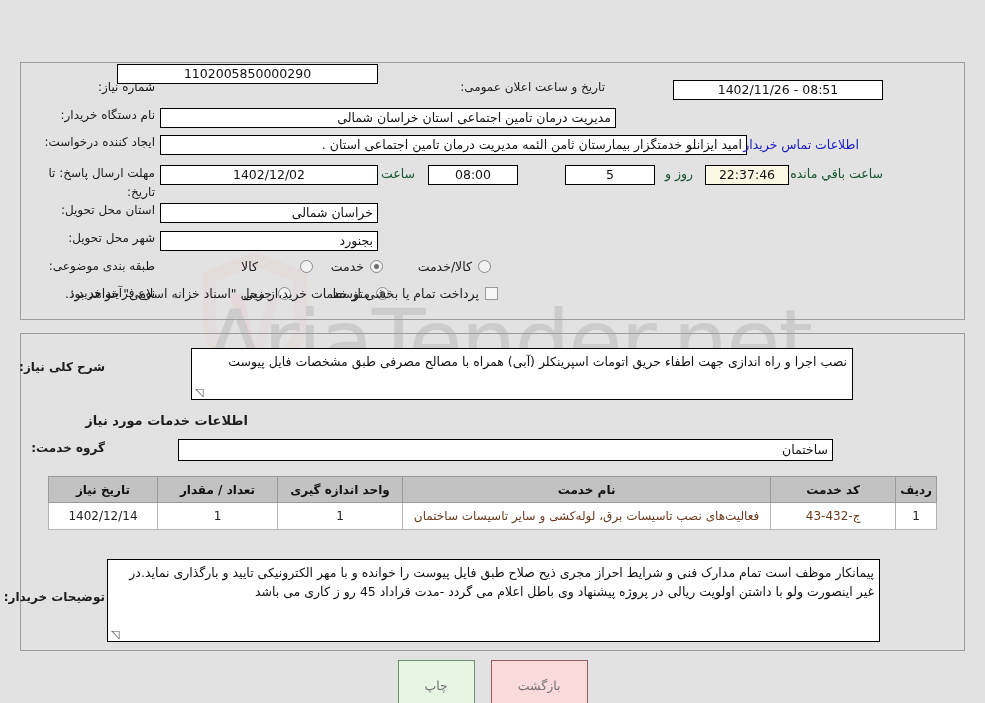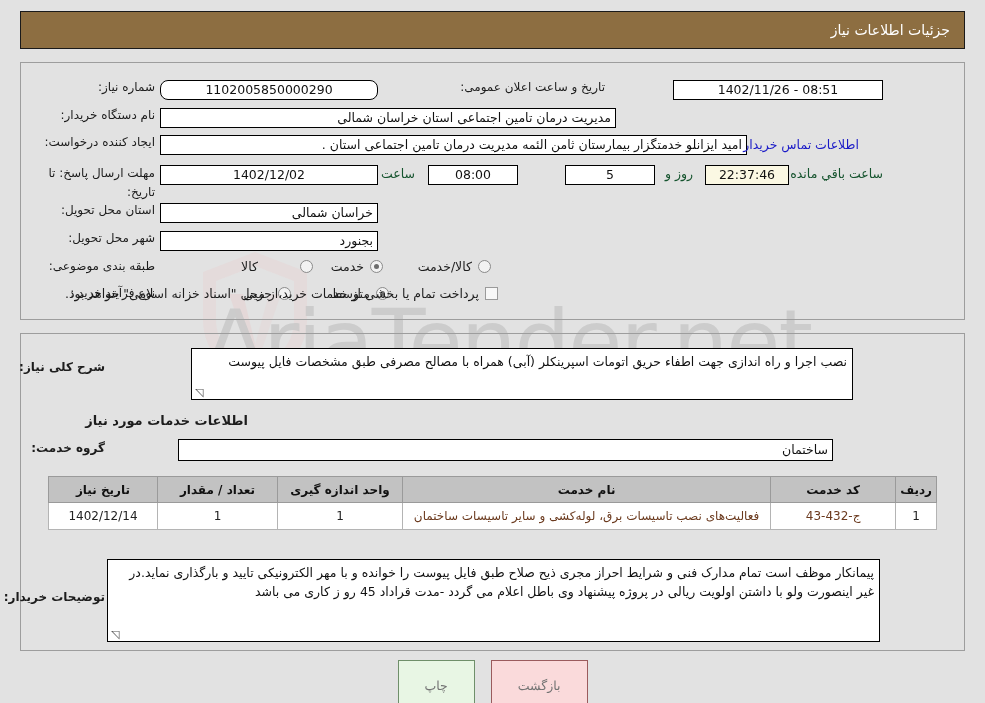--- a/index.html
+++ b/index.html
@@ -229,33 +229,30 @@
   <div class="watermark">
     <svg class="wm-shield" viewBox="0 0 120 140">
       <path d="M60 4 L112 24 L112 72 C112 104 88 126 60 136 C32 126 8 104 8 72 L8 24 Z" fill="#e8cdcd" opacity="0.75"></path>
       <path d="M60 18 L99 33 L99 72 C99 97 80 114 60 122 C40 114 21 97 21 72 L21 33 Z" fill="#e2e2e2"></path>
       <path d="M34 46 L54 104 L62 104 L48 46 Z" fill="#e8cdcd"></path>
       <path d="M74 46 L58 104 L66 104 L86 46 Z" fill="#e8cdcd" opacity="0.6"></path>
     </svg>
     <div class="wm-text">AriaTender.net</div>
   </div>
 
-  <div class="header-bar">
-    <span>جزئیات اطلاعات نیاز</span>
-  </div>
 
   <div class="panel" id="panel-top"></div>
   <div class="panel" id="panel-bottom"></div>
 
   <div class="content">
 
     <div class="row" style="right:830px; top:80px;">
       <span class="lbl">شماره نیاز:</span>
     </div>
-    <div class="fld center" style="position:absolute; right:607px; top:80px; width:218px;border-radius:8px;">1102005850000290</div>
+    <div class="fld center" style="position:absolute; right:607px; top:64px; width:261px;">1102005850000290</div>
 
     <div class="row" style="right:380px; top:80px;">
       <span class="lbl">تاریخ و ساعت اعلان عمومی:</span>
     </div>
     <div class="fld center" style="position:absolute; right:102px; top:80px; width:210px;">08:51 - 1402/11/26</div>
 
     <div class="row" style="right:830px; top:108px;">
       <span class="lbl">نام دستگاه خریدار:</span>
     </div>
     <div class="fld" style="position:absolute; right:369px; top:108px; width:456px;">مدیریت درمان تامین اجتماعی استان خراسان شمالی</div>

